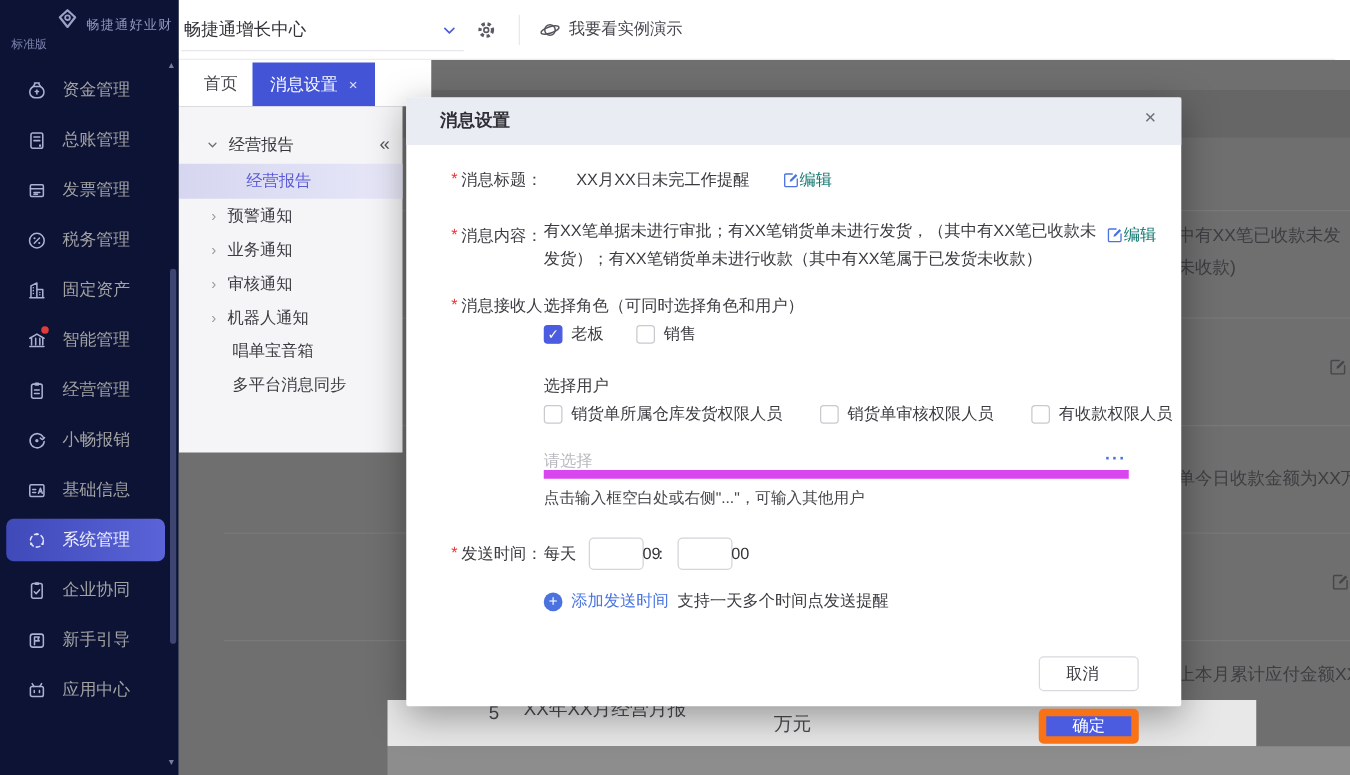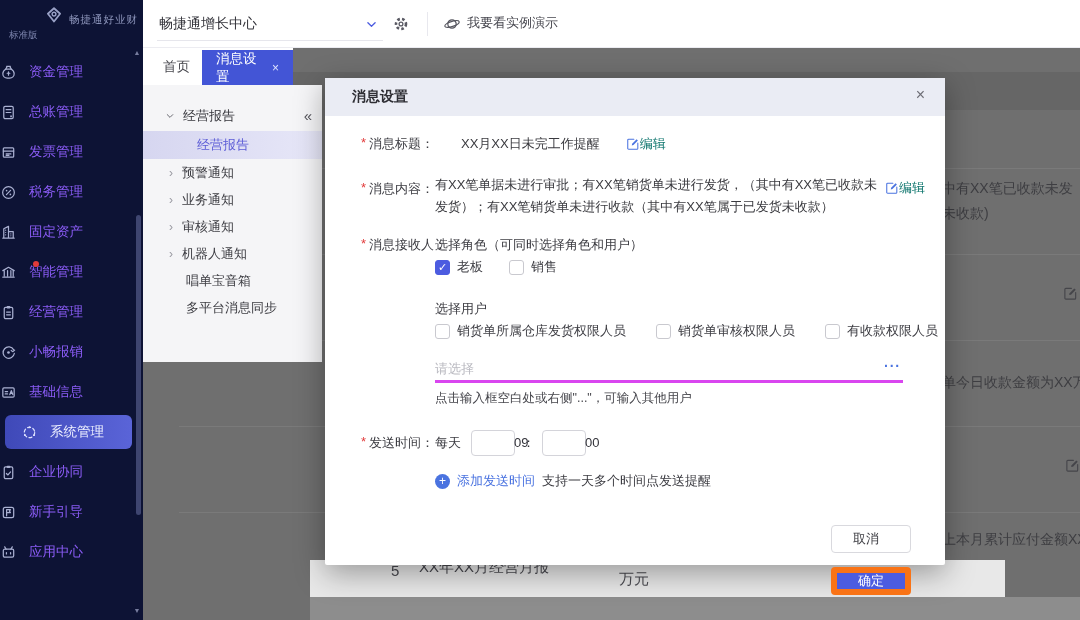--- a/index.html
+++ b/index.html
@@ -6,32 +6,32 @@
   html,body { width:1080px; height:620px; overflow:hidden; }
   body { font-family:"Liberation Sans","DejaVu Sans",sans-serif; background:#fff; position:relative; }
   .hiddefs { position:absolute; width:0; height:0; overflow:hidden; }
 
   
   .sidebar { position:absolute; left:0; top:0; width:143px; height:620px; background:#0d1335; z-index:30; }
   .brand-logo { position:absolute; left:44px; top:6px; width:20px; height:20px; color:#99a1c6; }
   .brand-name { position:absolute; left:69px; top:13px; font-size:10.5px; color:#8f97bd; letter-spacing:1px; white-space:nowrap; }
   .brand-edition { position:absolute; left:9px; top:29px; font-size:9.5px; color:#7c84ad; }
   .snav { position:absolute; left:0; top:52px; width:143px; display:flex; flex-direction:column; }
-  .nav-item { height:40px; display:flex; align-items:center; gap:12px; font-size:13.5px; color:#8b5cf6; cursor:pointer; position:relative; flex:none; }
+  .nav-item { height:40px; display:flex; align-items:center; gap:12px; padding-left:21px; font-size:13.5px; color:#a3a3a3; cursor:pointer; position:relative; flex:none; }
   .nav-item.active { height:34px; margin:3px 11px 3px 5px; padding-left:16px; border-radius:6px; background:linear-gradient(90deg,#3f49b8,#5a64d8); color:#eef0ff; }
   .ni { width:17px; height:17px; color:#aab1d2; flex:none; }
   .nav-item.active .ni { color:#dfe3ff; }
   .dot { position:absolute; left:33px; top:9px; width:6px; height:6px; border-radius:50%; background:#e23b3b; }
   .sb-arrow { position:absolute; right:1px; font-size:7px; color:#767c9e; width:10px; text-align:center; }
   .sb-arrow.up { top:49px; } .sb-arrow.up::after { content:"▲"; }
   .sb-arrow.down { bottom:6px; } .sb-arrow.down::after { content:"▼"; }
   .sb-thumb { position:absolute; right:2px; top:215px; width:5px; height:300px; border-radius:3px; background:#3e4570; }
 
   
-  .topbar { position:absolute; left:143px; top:0; width:937px; height:48px; background:#fff; border-bottom:1px solid #ececf1; z-index:20; }
+  .topbar { position:absolute; left:131px; top:0; width:937px; height:48px; background:#fff; border-bottom:1px solid #ececf1; z-index:20; }
   .tb-name { position:absolute; left:16px; top:0; height:46px; line-height:46px; font-size:14px; color:#33333a; cursor:pointer; }
   .tb-underline { position:absolute; left:14px; top:40px; width:226px; height:1px; background:#e6e6ec; }
   .tb-chevron { position:absolute; left:222px; top:18px; width:13px; height:13px; color:#4c5ce0; cursor:pointer; }
   .tb-gear { position:absolute; left:249px; top:15px; width:18px; height:18px; color:#5a5a64; cursor:pointer; }
   .tb-divider { position:absolute; left:284px; top:12px; width:1px; height:24px; background:#e8e8ee; }
   .tb-planet { position:absolute; left:300px; top:15px; width:18px; height:18px; color:#55555e; }
   .tb-demo { position:absolute; left:324px; top:0; height:46px; line-height:46px; font-size:13px; color:#46464e; cursor:pointer; }
 
   
   .dim { position:absolute; left:143px; top:48px; width:937px; height:572px; background:#6f6f6f; z-index:5; }
@@ -39,21 +39,21 @@
   .dim-line { position:absolute; left:36px; right:0; height:1px; background:#7a7a7a; }
   .ghost { position:absolute; font-size:14px; color:#3e3e42; white-space:nowrap; }
   .gedit { width:15px; height:15px; color:#45454a; }
   .dim-rowlight { position:absolute; left:167px; top:512px; width:695px; height:37px; background:#e8e8e8; }
   .dim-bottom { position:absolute; left:167px; top:549px; width:770px; height:23px; background:#8d8d8d; }
   .gr-index { position:absolute; left:248px; top:514px; font-size:15px; color:#4a4a50; }
   .gr-title { position:absolute; left:276px; top:510px; font-size:15px; color:#4a4a50; }
   .gr-value { position:absolute; left:476px; top:522px; font-size:15px; color:#4a4a50; }
 
   
-  .tabrow { position:absolute; left:143px; top:48px; width:150px; height:37px; background:#fff; z-index:10; }
+  .tabrow { position:absolute; left:143px; top:48px; width:202px; height:37px; background:#fff; z-index:10; }
   .tab-home { position:absolute; left:8px; top:0; height:37px; line-height:37px; padding:0 12px; font-size:13.5px; color:#4a4a50; cursor:pointer; }
   .tab-active { position:absolute; left:59px; top:2px; height:35px; background:#4355d6; color:#fff; display:flex; align-items:center; gap:9px; padding:0 14px; font-size:13.5px; cursor:pointer; }
   .tab-x { font-size:12px; color:#dfe3ff; cursor:pointer; }
 
   
   .subnav { position:absolute; left:143px; top:85px; width:179px; height:277px; background:#f5f5f7; z-index:10; }
   .sn-group { display:flex; align-items:center; height:30px; margin-top:16px; padding-left:22px; gap:8px; font-size:13px; color:#35353b; cursor:pointer; }
   .sn-gch { width:10px; height:10px; color:#6a6a72; }
   .sn-collapse { position:absolute; right:10px; top:22px; font-size:15px; color:#55555c; cursor:pointer; }
   .sn-sel { height:28px; display:flex; align-items:center; padding-left:54px; font-size:13px; color:#5b5bd6; background:linear-gradient(90deg,#d6d6f0,#e7e7f8); cursor:pointer; }
@@ -79,21 +79,21 @@
   .r2-text { position:absolute; left:110px; top:96px; width:452px; font-size:13px; line-height:22px; color:#3a3a3f; }
   .r2-edit { position:absolute; right:20px; top:101px; }
   .r3-label { top:158px; }
   .hint { position:absolute; left:110px; font-size:13px; color:#3c3c42; }
   .roles,.users { position:absolute; left:110px; display:flex; align-items:center; }
   .roles { top:180px; gap:26px; } .users { top:244px; gap:30px; }
   .cbwrap { display:flex; align-items:center; gap:7px; font-size:13px; color:#3c3c42; cursor:pointer; }
   .cb { width:15px; height:15px; border:1px solid #c9c9cf; border-radius:3px; background:#fff; position:relative; flex:none; }
   .cb.checked { background:#4c5ce0; border-color:#4c5ce0; }
   .cb.checked::after { content:"✓"; position:absolute; left:2px; top:0px; font-size:11px; color:#fff; }
-  .picker { position:absolute; left:110px; top:280px; width:468px; height:25px; border-bottom:3px solid #d946ef; cursor:text; }
+  .picker { position:absolute; left:110px; top:280px; width:468px; height:25px; border-bottom:7px solid #d946ef; cursor:text; }
   .picker-ph { font-size:13px; color:#b9b9c0; line-height:22px; }
   .picker-more { position:absolute; right:2px; top:0; font-size:14px; font-weight:bold; letter-spacing:1px; color:#4a73e0; cursor:pointer; }
   .picker-tip { top:312px; font-size:12.5px; color:#46464c; }
   .r4 { position:absolute; left:36px; top:352px; display:flex; align-items:center; font-size:13px; color:#3c3c42; }
   .r4 .f-label { position:static; width:74px; }
   .tbox { width:30px; height:26px; border:1px solid #d4d4da; border-radius:4px; text-align:center; line-height:24px; font-size:13px; color:#33333a; background:#fff; cursor:text;padding-left:42px; }
   .tsep { margin:0 7px; color:#33333a; }
   .r5 { position:absolute; left:110px; top:394px; display:flex; align-items:center; gap:7px; font-size:13px; }
   .plus-ic { width:15px; height:15px; border-radius:50%; background:#4a73e0; color:#fff; display:flex; align-items:center; justify-content:center; font-size:12px; line-height:1; flex:none; }
   .plus-ic::after { content:"+"; }

